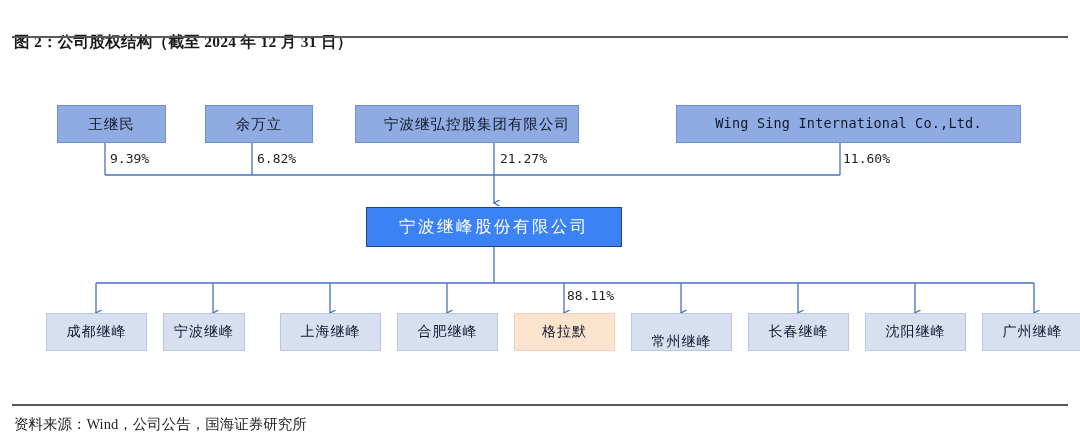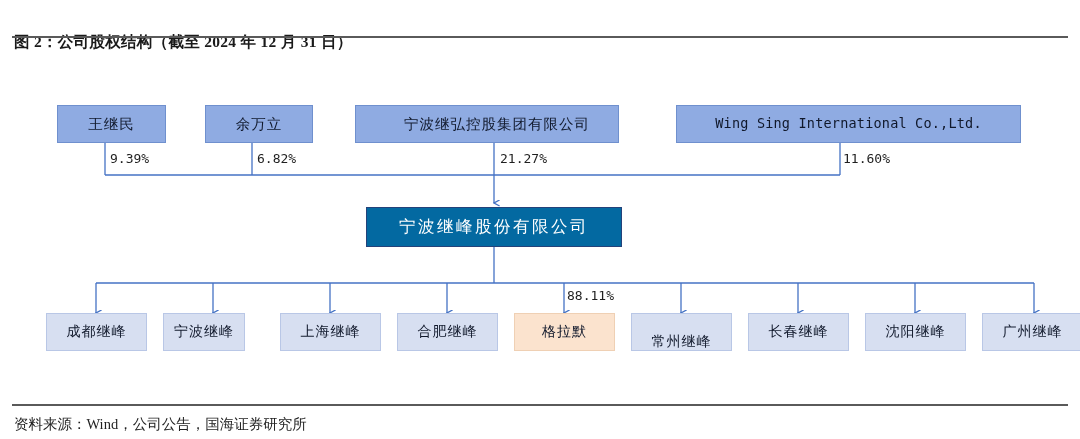--- a/index.html
+++ b/index.html
@@ -88,21 +88,21 @@
     font-family: "Liberation Serif", "DejaVu Serif", serif;
     font-size: 14.5px;
     letter-spacing: 1px;
   }
   .node-top.latin {
     font-family: "DejaVu Sans Mono", "Liberation Mono", monospace;
     font-size: 13.5px;
     letter-spacing: 0.2px;
   }
   .node-main {
-    background: #0369a1;
+    background: #3b82f6;
     border: 1px solid #24427a;
     color: #ffffff;
     font-family: "Liberation Serif", "DejaVu Serif", serif;
     font-size: 16.5px;
     letter-spacing: 2.5px;
   }
   .node-sub {
     background: #D7DFF1;
     border: 1px solid #B9C7E6;
     color: #10182b;
@@ -169,21 +169,21 @@
   <div class="node node-top" style="left:57px; top:65px; width:109px; height:38px;">
     <span>王继民</span>
   </div>
   <div class="pct" style="left:110px; top:111px;">9.39%</div>
 
   <div class="node node-top" style="left:205px; top:65px; width:108px; height:38px;">
     <span>余万立</span>
   </div>
   <div class="pct" style="left:257px; top:111px;">6.82%</div>
 
-  <div class="node node-top" style="left:355px; top:65px; width:264px; height:38px;padding-left:20px;">
+  <div class="node node-top" style="left:355px; top:65px; width:224px; height:38px;padding-left:20px;">
     <span>宁波继弘控股集团有限公司</span>
   </div>
   <div class="pct" style="left:500px; top:111px;">21.27%</div>
 
   <div class="node node-top latin" style="left:676px; top:65px; width:345px; height:38px;">
     <span>Wing Sing International Co.,Ltd.</span>
   </div>
   <div class="pct" style="left:843px; top:111px;">11.60%</div>
 
   <div class="node node-main" style="left:366px; top:167px; width:256px; height:40px;">

